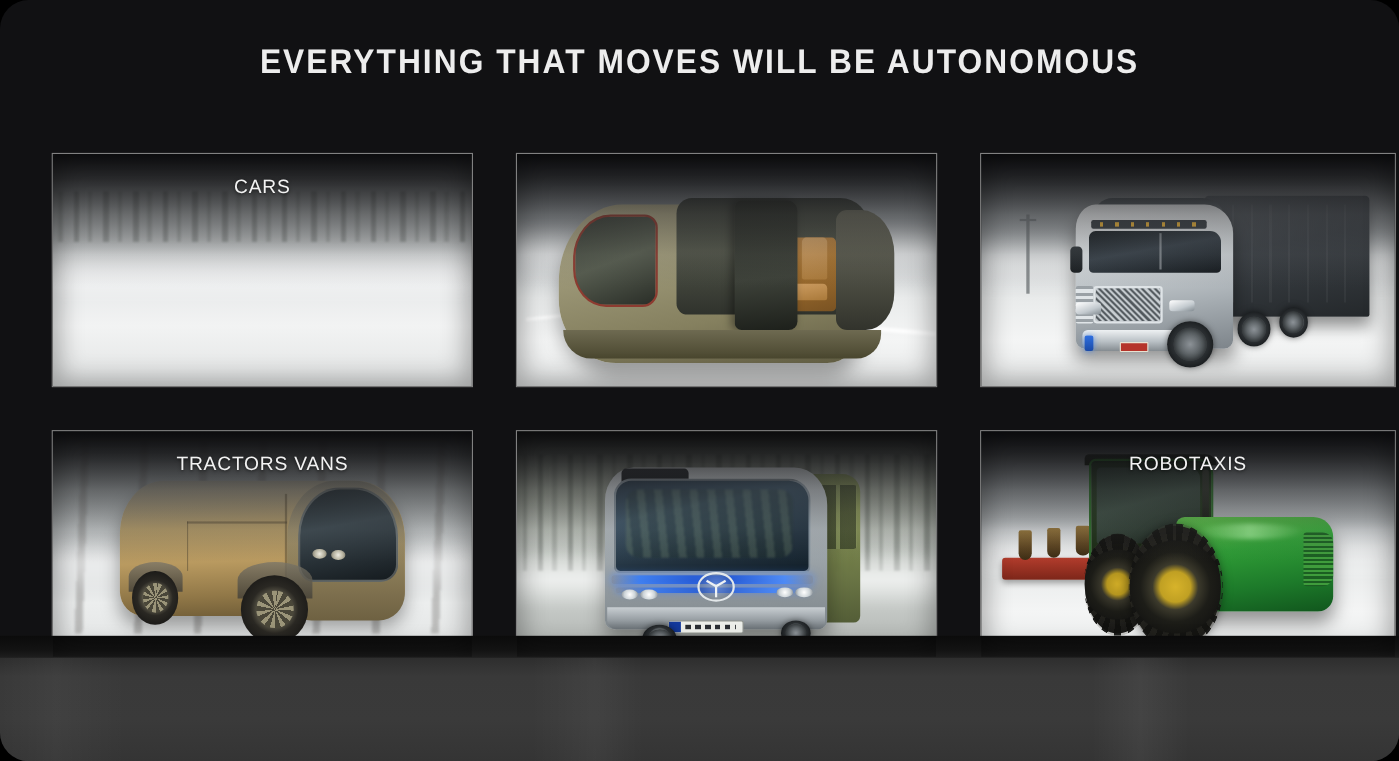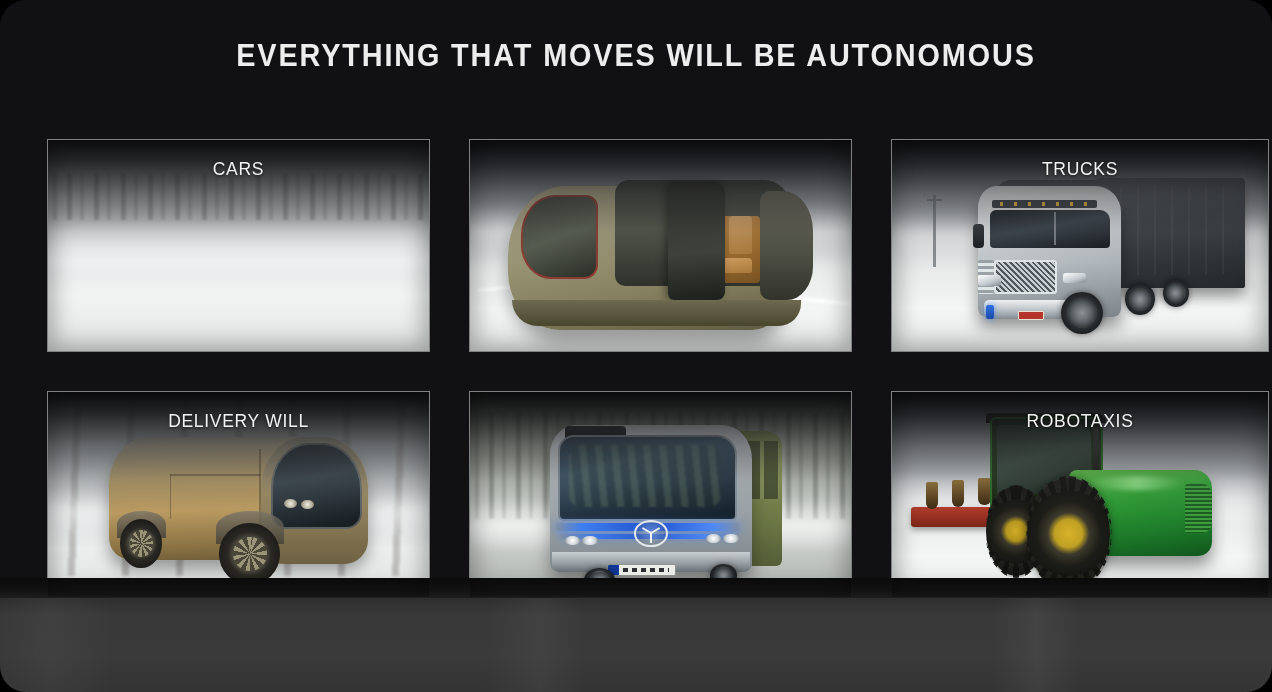--- a/index.html
+++ b/index.html
@@ -861,21 +861,20 @@
           <div class="truck-bluestrip" style="left:25%;top:78%;"></div>
           <div class="truck-bluestrip" style="left:47.5%;top:77%;"></div>
           <div class="truck-plate"></div>
           <div class="wheel wheel-plain" style="left:45%;top:72%;width:11%;height:20%;"></div>
           <div class="wheel wheel-plain" style="left:62%;top:68%;width:8%;height:15%;"></div>
           <div class="wheel wheel-plain" style="left:72%;top:66%;width:7%;height:13%;"></div>
         </div>
       </div>
       <div class="tile-scrim"></div>
       <div class="tile-vignette"></div>
-      <div class="tile-label">TRUCKS</div>
     </div>
 
     <div class="tile">
       <div class="tile-photo">
         <div class="bg-forest"></div>
         <div class="tree-trunks"></div>
         <div class="horizon-haze" style="top:46%;"></div>
 
         <div>
           <div class="van-body"></div>
@@ -887,21 +886,21 @@
           <div class="van-light" style="left:62%;top:52%;"></div>
           <div class="van-light" style="left:66.5%;top:52.5%;"></div>
           <div class="van-fender" style="left:18%;top:58%;width:13%;height:13%;"></div>
           <div class="van-fender" style="left:44%;top:58%;width:18%;height:16%;"></div>
           <div class="wheel-van" style="left:19%;top:62%;width:11%;height:24%;"></div>
           <div class="wheel-van" style="left:45%;top:64%;width:16%;height:30%;"></div>
         </div>
       </div>
       <div class="tile-scrim"></div>
       <div class="tile-vignette"></div>
-      <div class="tile-label">DELIVERY WILL</div>
+      <div class="tile-label">TRACTORS VANS</div>
     </div>
 
     <div class="tile">
       <div class="tile-photo">
         <div class="bg-green-road"></div>
         <div class="tree-row" style="top:10%;height:52%;opacity:0.62;"></div>
         <div class="horizon-haze" style="top:52%;"></div>
 
         <div>
           <div class="bus-side"></div>

